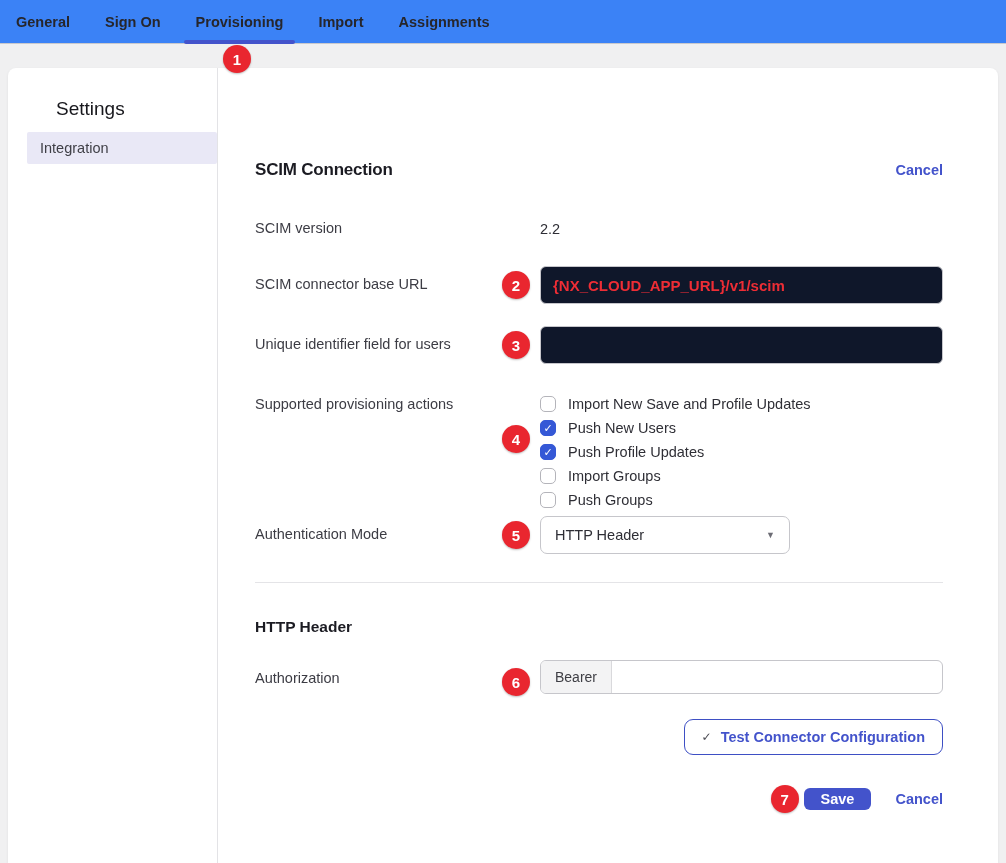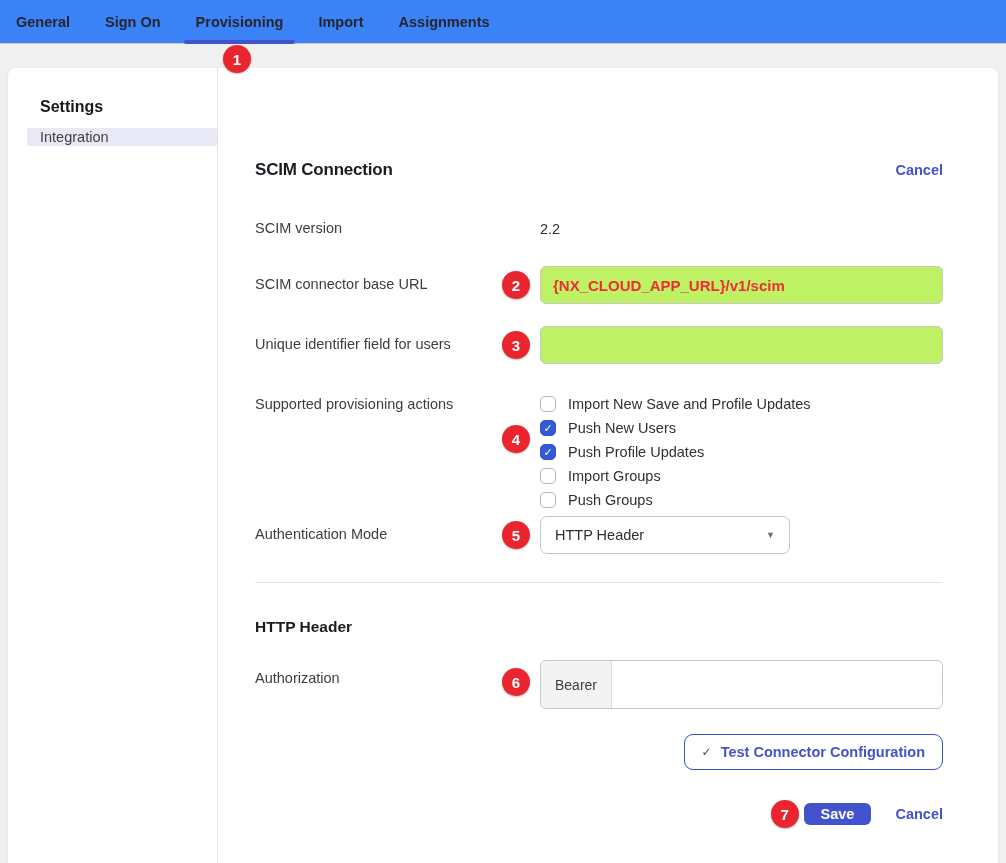--- a/index.html
+++ b/index.html
@@ -52,23 +52,23 @@
   
   .card{
     position:absolute;left:8px;right:8px;top:68px;bottom:0;
     background:#fff;border-radius:8px 8px 0 0;
     box-shadow:0 1px 3px rgba(0,0,0,.07);
     display:flex;overflow:visible;
   }
 
   
   .sidebar{width:210px;flex-shrink:0;border-right:1px solid #e3e3e6;padding-top:30px;}
-  .sidebar-heading{margin:0 0 12px 32px;font-size:16px;font-weight:700;color:#17171c;}
+  .sidebar-heading{margin:0 0 12px 48px;font-size:19px;font-weight:400;color:#17171c;}
   .side-item{
-    margin-left:19px;height:18px;display:flex;align-items:center;
+    margin-left:19px;height:32px;display:flex;align-items:center;
     padding-left:13px;font-size:14.5px;color:#3f3f46;cursor:pointer;
     border-radius:2px;
   }
   .side-item.active{background:var(--selected-item-bg,#e9e8f6);}
 
   
   .main{flex:1;padding:92px 55px 27px 37px;}
   .panel-header{display:flex;justify-content:space-between;align-items:baseline;height:22px;margin-bottom:38px;}
   .panel-header h1{font-size:17px;font-weight:700;color:#1b1b22;letter-spacing:-0.2px;}
   .link{color:var(--primary-blue,#4353cb);font-size:14.5px;font-weight:700;cursor:pointer;text-decoration:none;}
@@ -83,21 +83,21 @@
   .row-version{height:17px;margin-bottom:29px;}
   .row-baseurl{margin-bottom:22px;}
   .row-uniqueid{margin-bottom:28px;}
   .row-actions{margin-bottom:4px;}
   .row-authmode{margin-bottom:28px;}
   .row-authorization{margin-bottom:25px;}
 
   .text-input{
     width:100%;height:38px;border:1px solid var(--border-gray,#c6c6cb);
     border-radius:6px;padding:0 12px;font-size:14.5px;color:#2e2e35;
-    font-family:"Liberation Sans","DejaVu Sans",sans-serif;background:#bef264;outline:none;
+    font-family:"Liberation Sans","DejaVu Sans",sans-serif;background:#0f172a;outline:none;
   }
   .text-input.url{color:var(--url-red,#ee2d35);font-weight:700;font-size:15px;}
   .text-input::placeholder{color:#8a8a90;}
 
   
   .chk-row{display:flex;align-items:center;height:24px;cursor:pointer;}
   .chk{
     width:16px;height:16px;border-radius:5px;border:1.5px solid #b4b4ba;
     background:#fff;display:flex;align-items:center;justify-content:center;
     font-size:11px;color:#fff;flex-shrink:0;
@@ -111,21 +111,21 @@
     border-radius:7px;display:flex;align-items:center;justify-content:space-between;
     padding:0 14px;font-size:14.5px;color:#2e2e35;cursor:pointer;background:#fff;
   }
   .select .caret{font-size:9px;color:#6d6d75;}
 
   .divider{border:none;border-top:1px solid #e4e4e7;margin:0 0 35px 0;}
   .section-heading{font-size:15.5px;font-weight:700;color:#1b1b22;height:17px;margin-bottom:25px;}
 
   
   .input-group{
-    display:flex;height:49px;border:1px solid var(--border-gray,#c6c6cb);
+    display:flex;height:34px;border:1px solid var(--border-gray,#c6c6cb);
     border-radius:6px;overflow:hidden;background:#fff;
   }
   .input-prefix{
     background:#f3f3f4;border-right:1px solid #d9d9dc;padding:0 14px;
     display:flex;align-items:center;font-size:14px;color:#3e3e44;flex-shrink:0;
   }
   .input-group input{
     flex:1;border:none;outline:none;padding:0 14px;font-size:14.5px;color:#2e2e35;
     font-family:"Liberation Sans","DejaVu Sans",sans-serif;
   }

